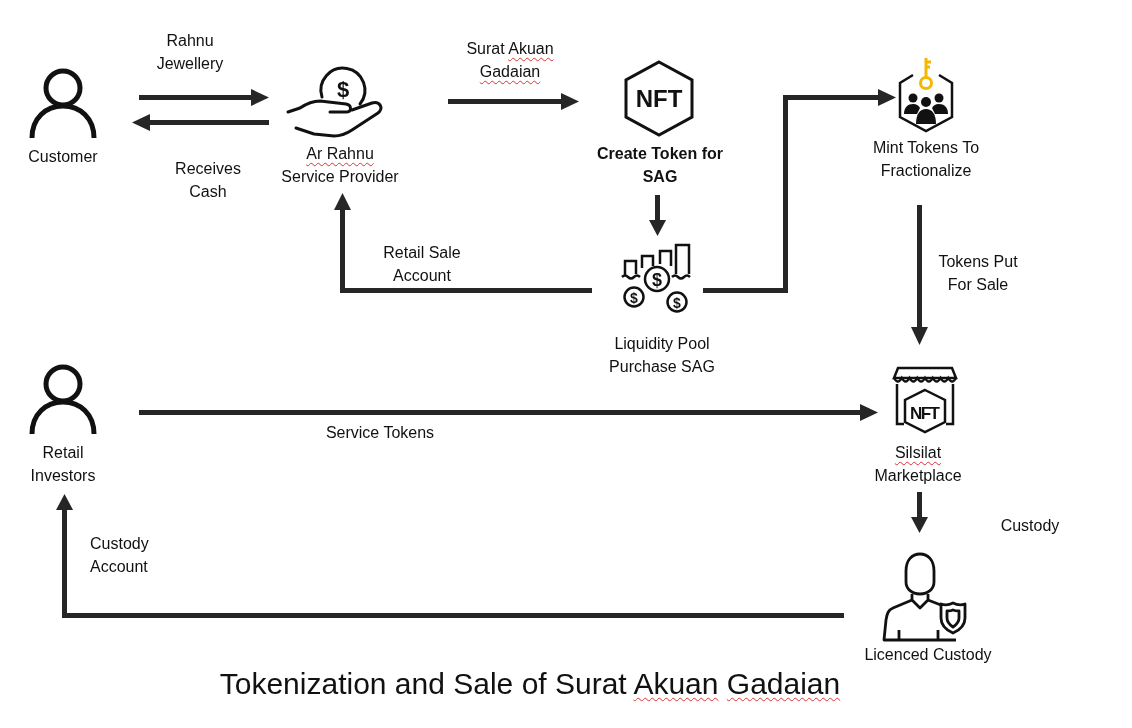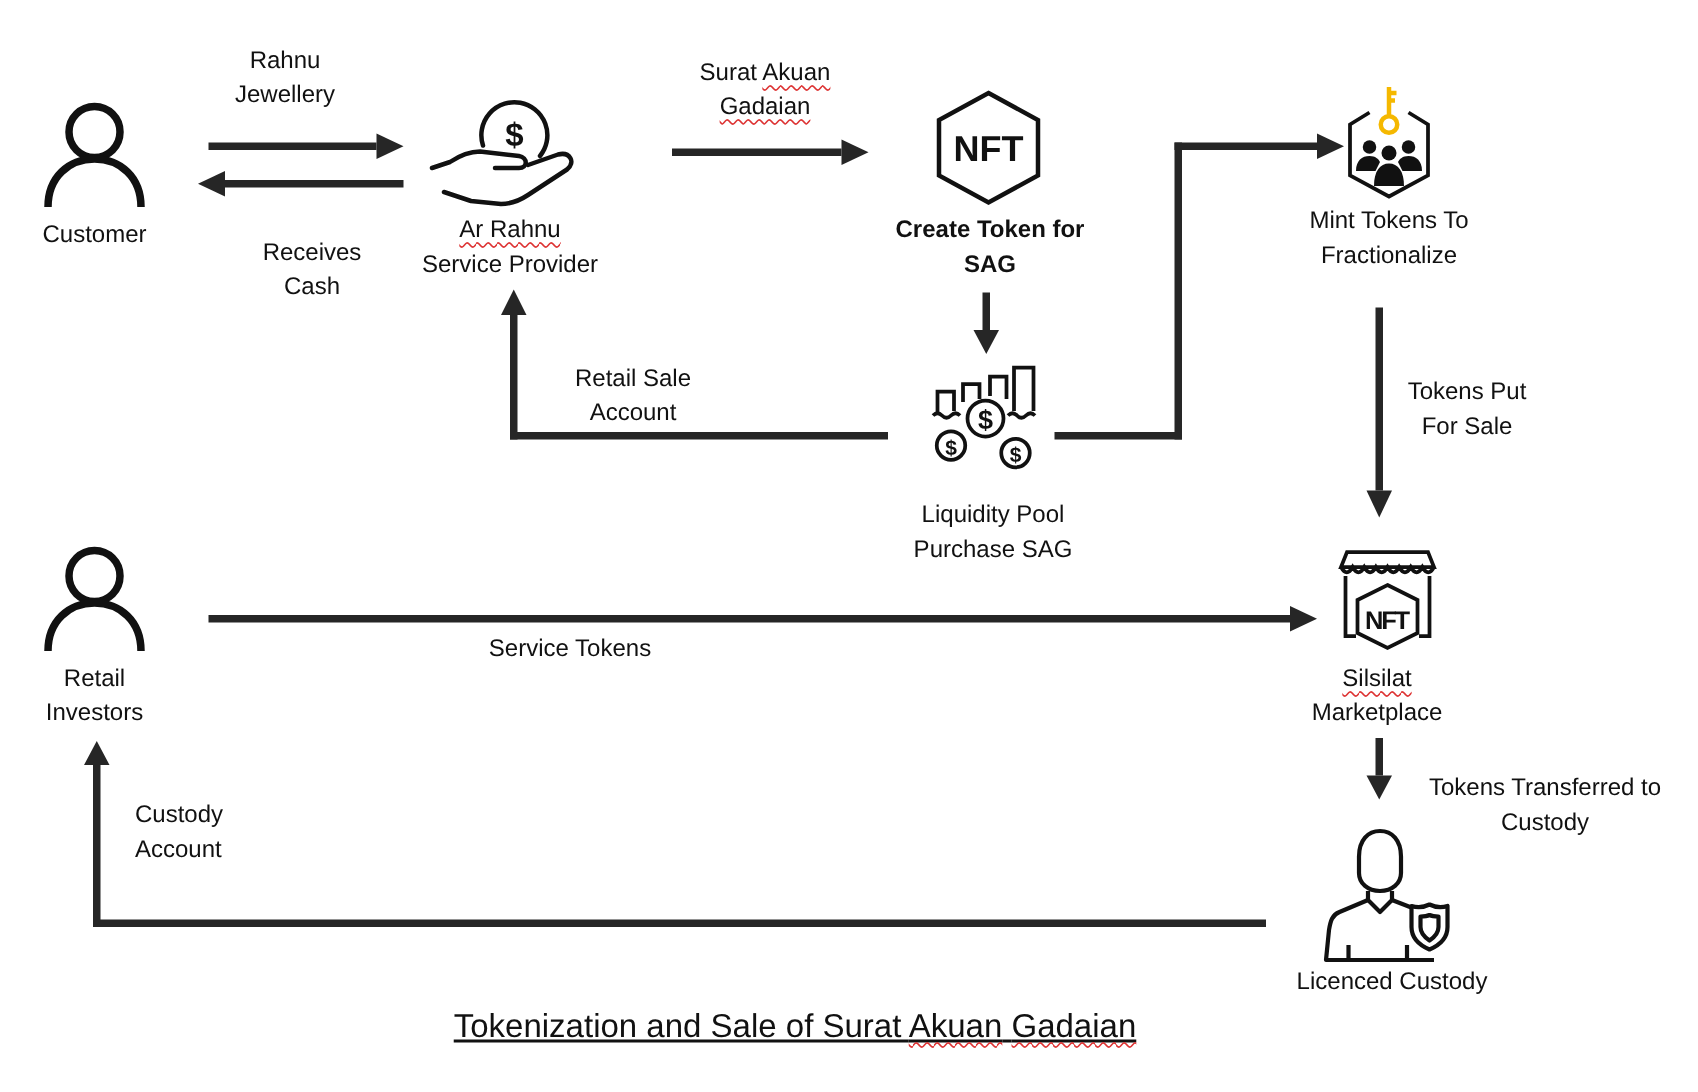--- a/index.html
+++ b/index.html
@@ -2,21 +2,21 @@
 <html><head>
 <meta charset="utf-8">
 <style>
   html, body { margin: 0; padding: 0; background: #ffffff; }
   body { width: 1132px; height: 728px; position: relative; overflow: hidden;
          font-family: "Liberation Sans", "DejaVu Sans", sans-serif; color: #111111; }
   #canvas { position: absolute; left: 0; top: 0; width: 1132px; height: 728px; }
   .lbl { position: absolute; font-size: 16px; line-height: 23px; text-align: center; white-space: nowrap; color: #111; }
   .lbl .ln { display: block; }
   .squig { text-decoration: underline wavy #d33; text-decoration-thickness: 1px; text-underline-offset: 3px; }
-  .title { position: absolute; left: 0; width: 1060px; top: 668px; text-align: center; font-size: 22px; line-height: 32px; color: #111; text-decoration: underline; }
+  .title { position: absolute; left: 0; width: 1060px; top: 668px; text-align: center; font-size: 30px; line-height: 32px; color: #111; }
 </style>
 </head>
 <body>
 
 <svg id="canvas" width="1132" height="728" viewBox="0 0 1132 728">
   <defs>
     <marker id="ah" markerWidth="6" markerHeight="6" refX="3" refY="3" orient="auto" markerUnits="userSpaceOnUse">
       <path d="M0,0 L6,3 L0,6 z" fill="#262626"></path>
     </marker>
   </defs>
@@ -217,21 +217,20 @@
 <div class="lbl" style="left:928px; top:250px; width:100px;">
   <span class="ln">Tokens Put</span>
   <span class="ln">For Sale</span>
 </div>
 
 <div class="lbl" style="left:300px; top:421px; width:160px;">
   <span class="ln">Service Tokens</span>
 </div>
 
 <div class="lbl" style="left:938px; top:514px; width:184px;">
-  <span class="ln">Tokens Transferred to</span>
   <span class="ln">Custody</span>
 </div>
 
 <div class="lbl" style="left:90px; top:532px; width:84px; text-align:left;">
   <span class="ln">Custody</span>
   <span class="ln">Account</span>
 </div>
 
 <div class="title">
   <span style="white-space: pre;">Tokenization and Sale of Surat </span><span class="squig" style="white-space: pre;">Akuan</span><span style="white-space: pre;"> </span><span class="squig" style="white-space: pre;">Gadaian</span>

